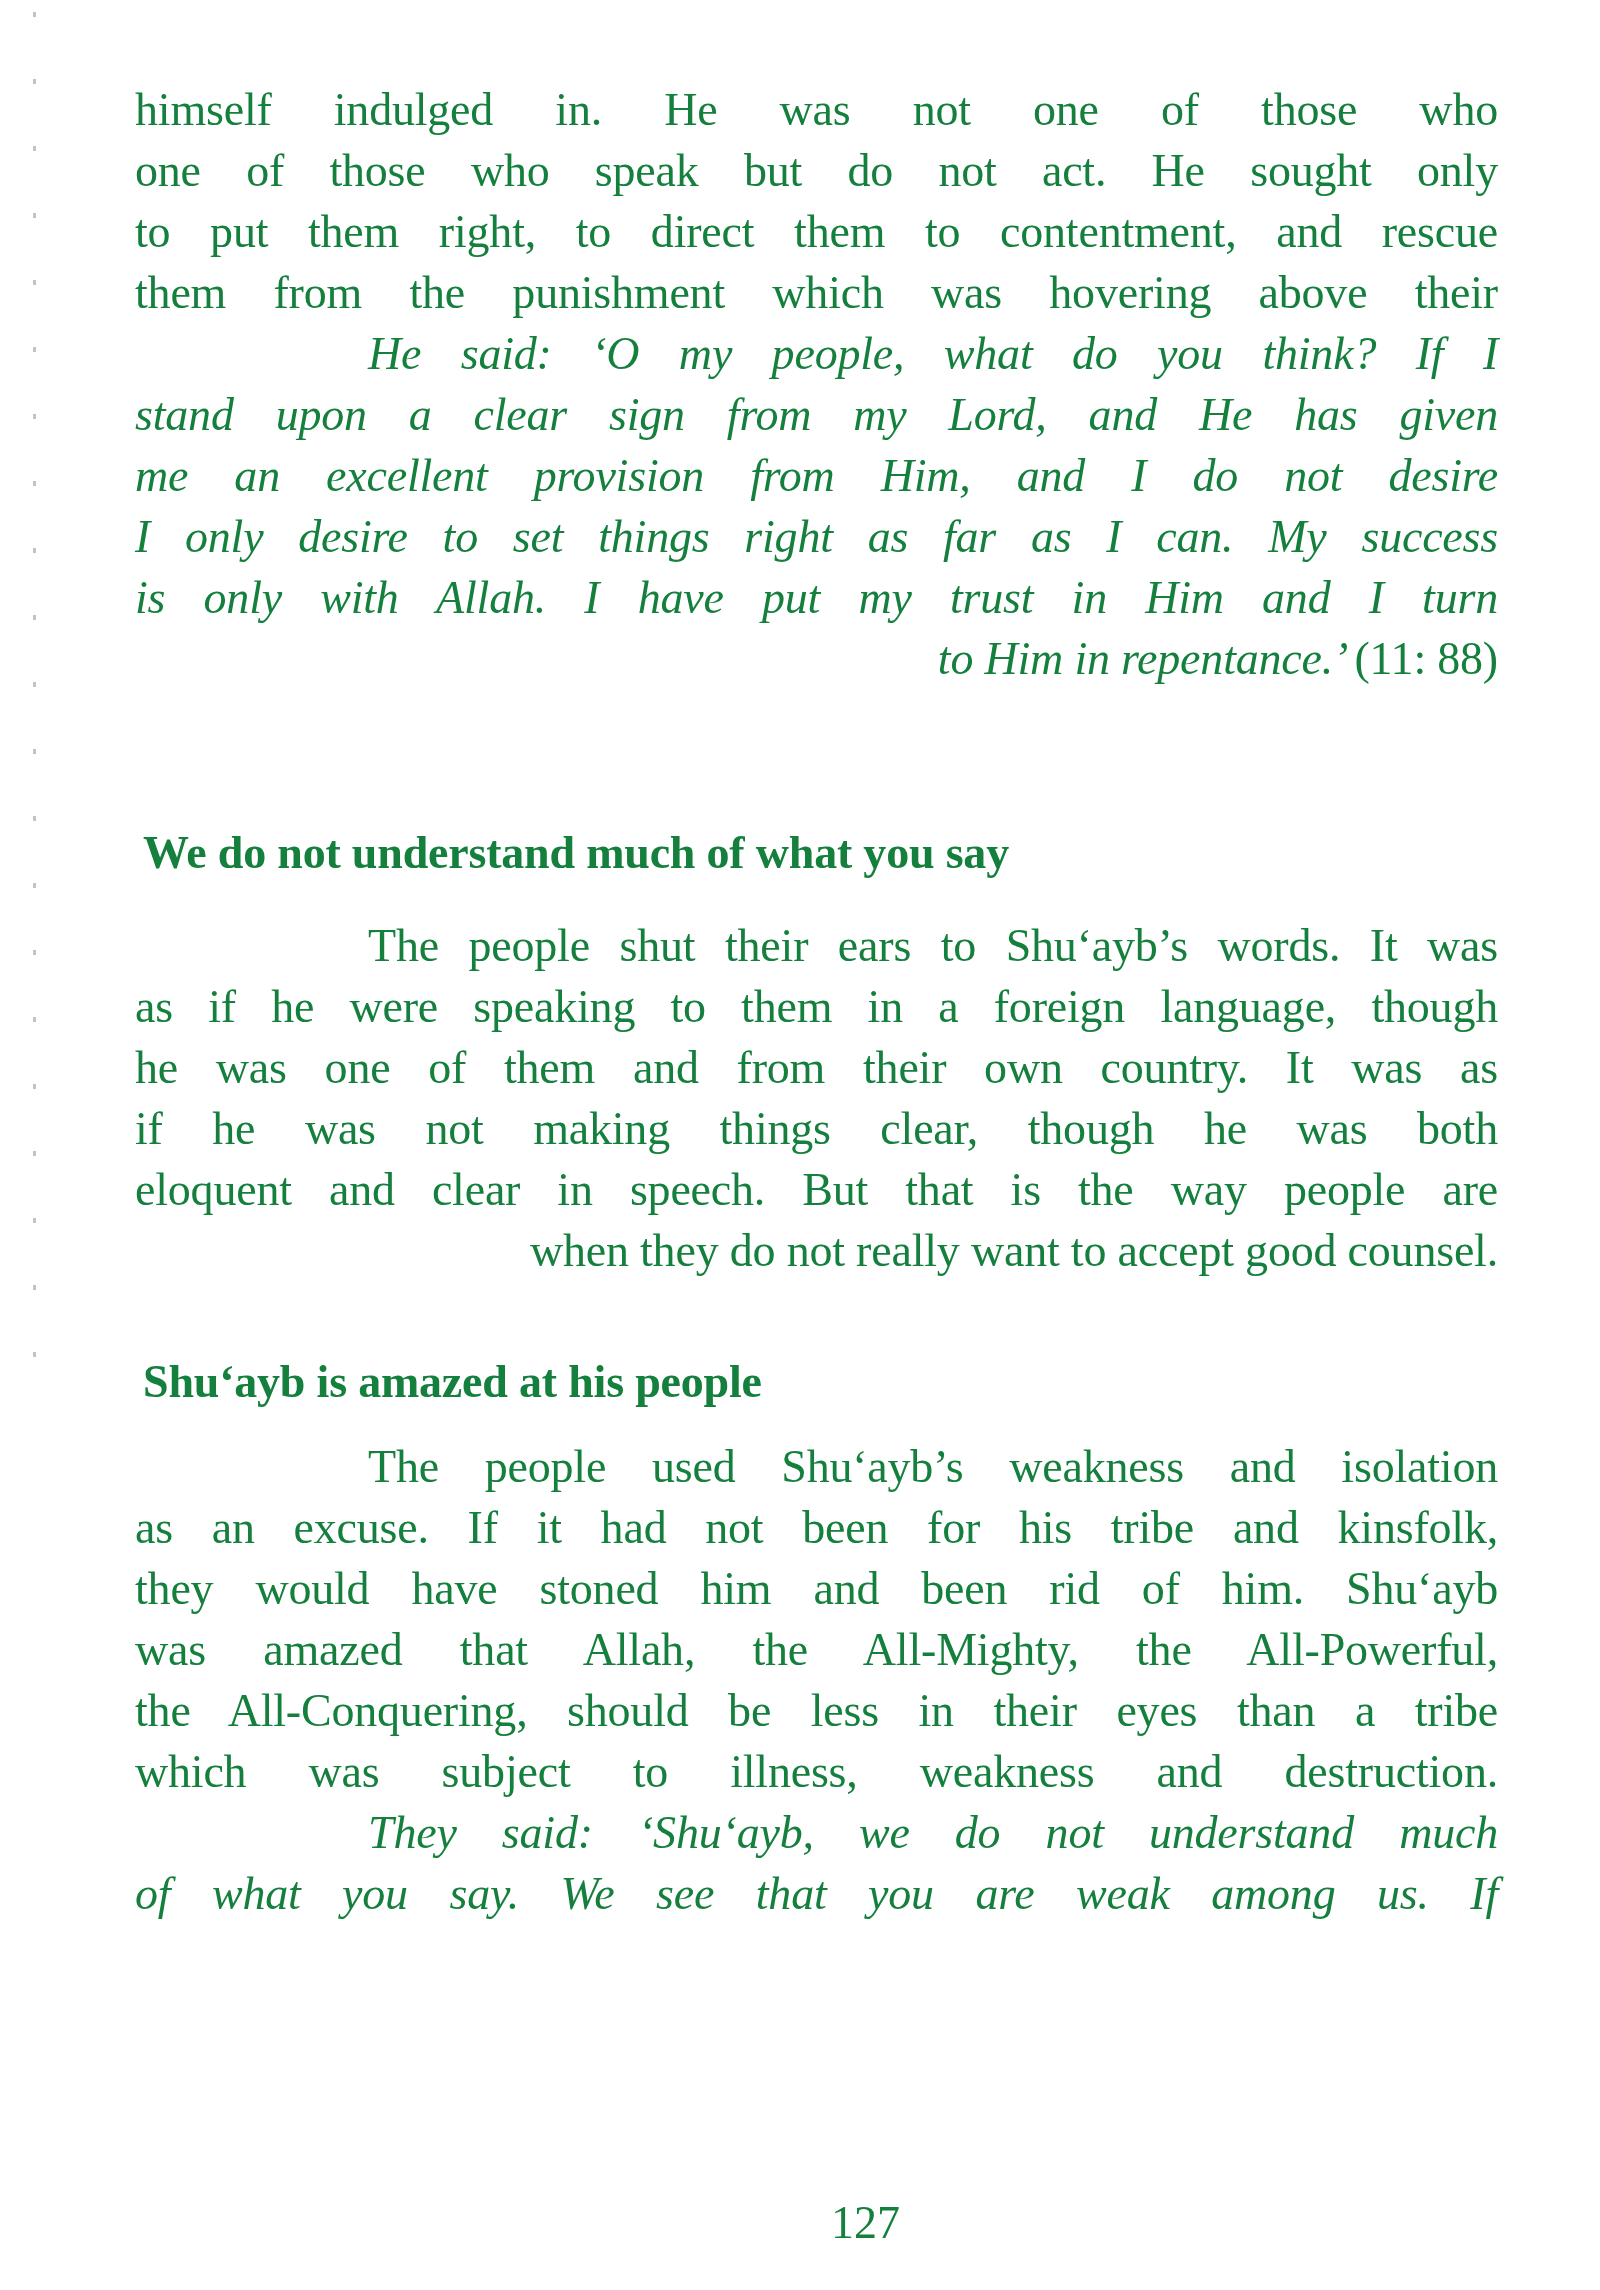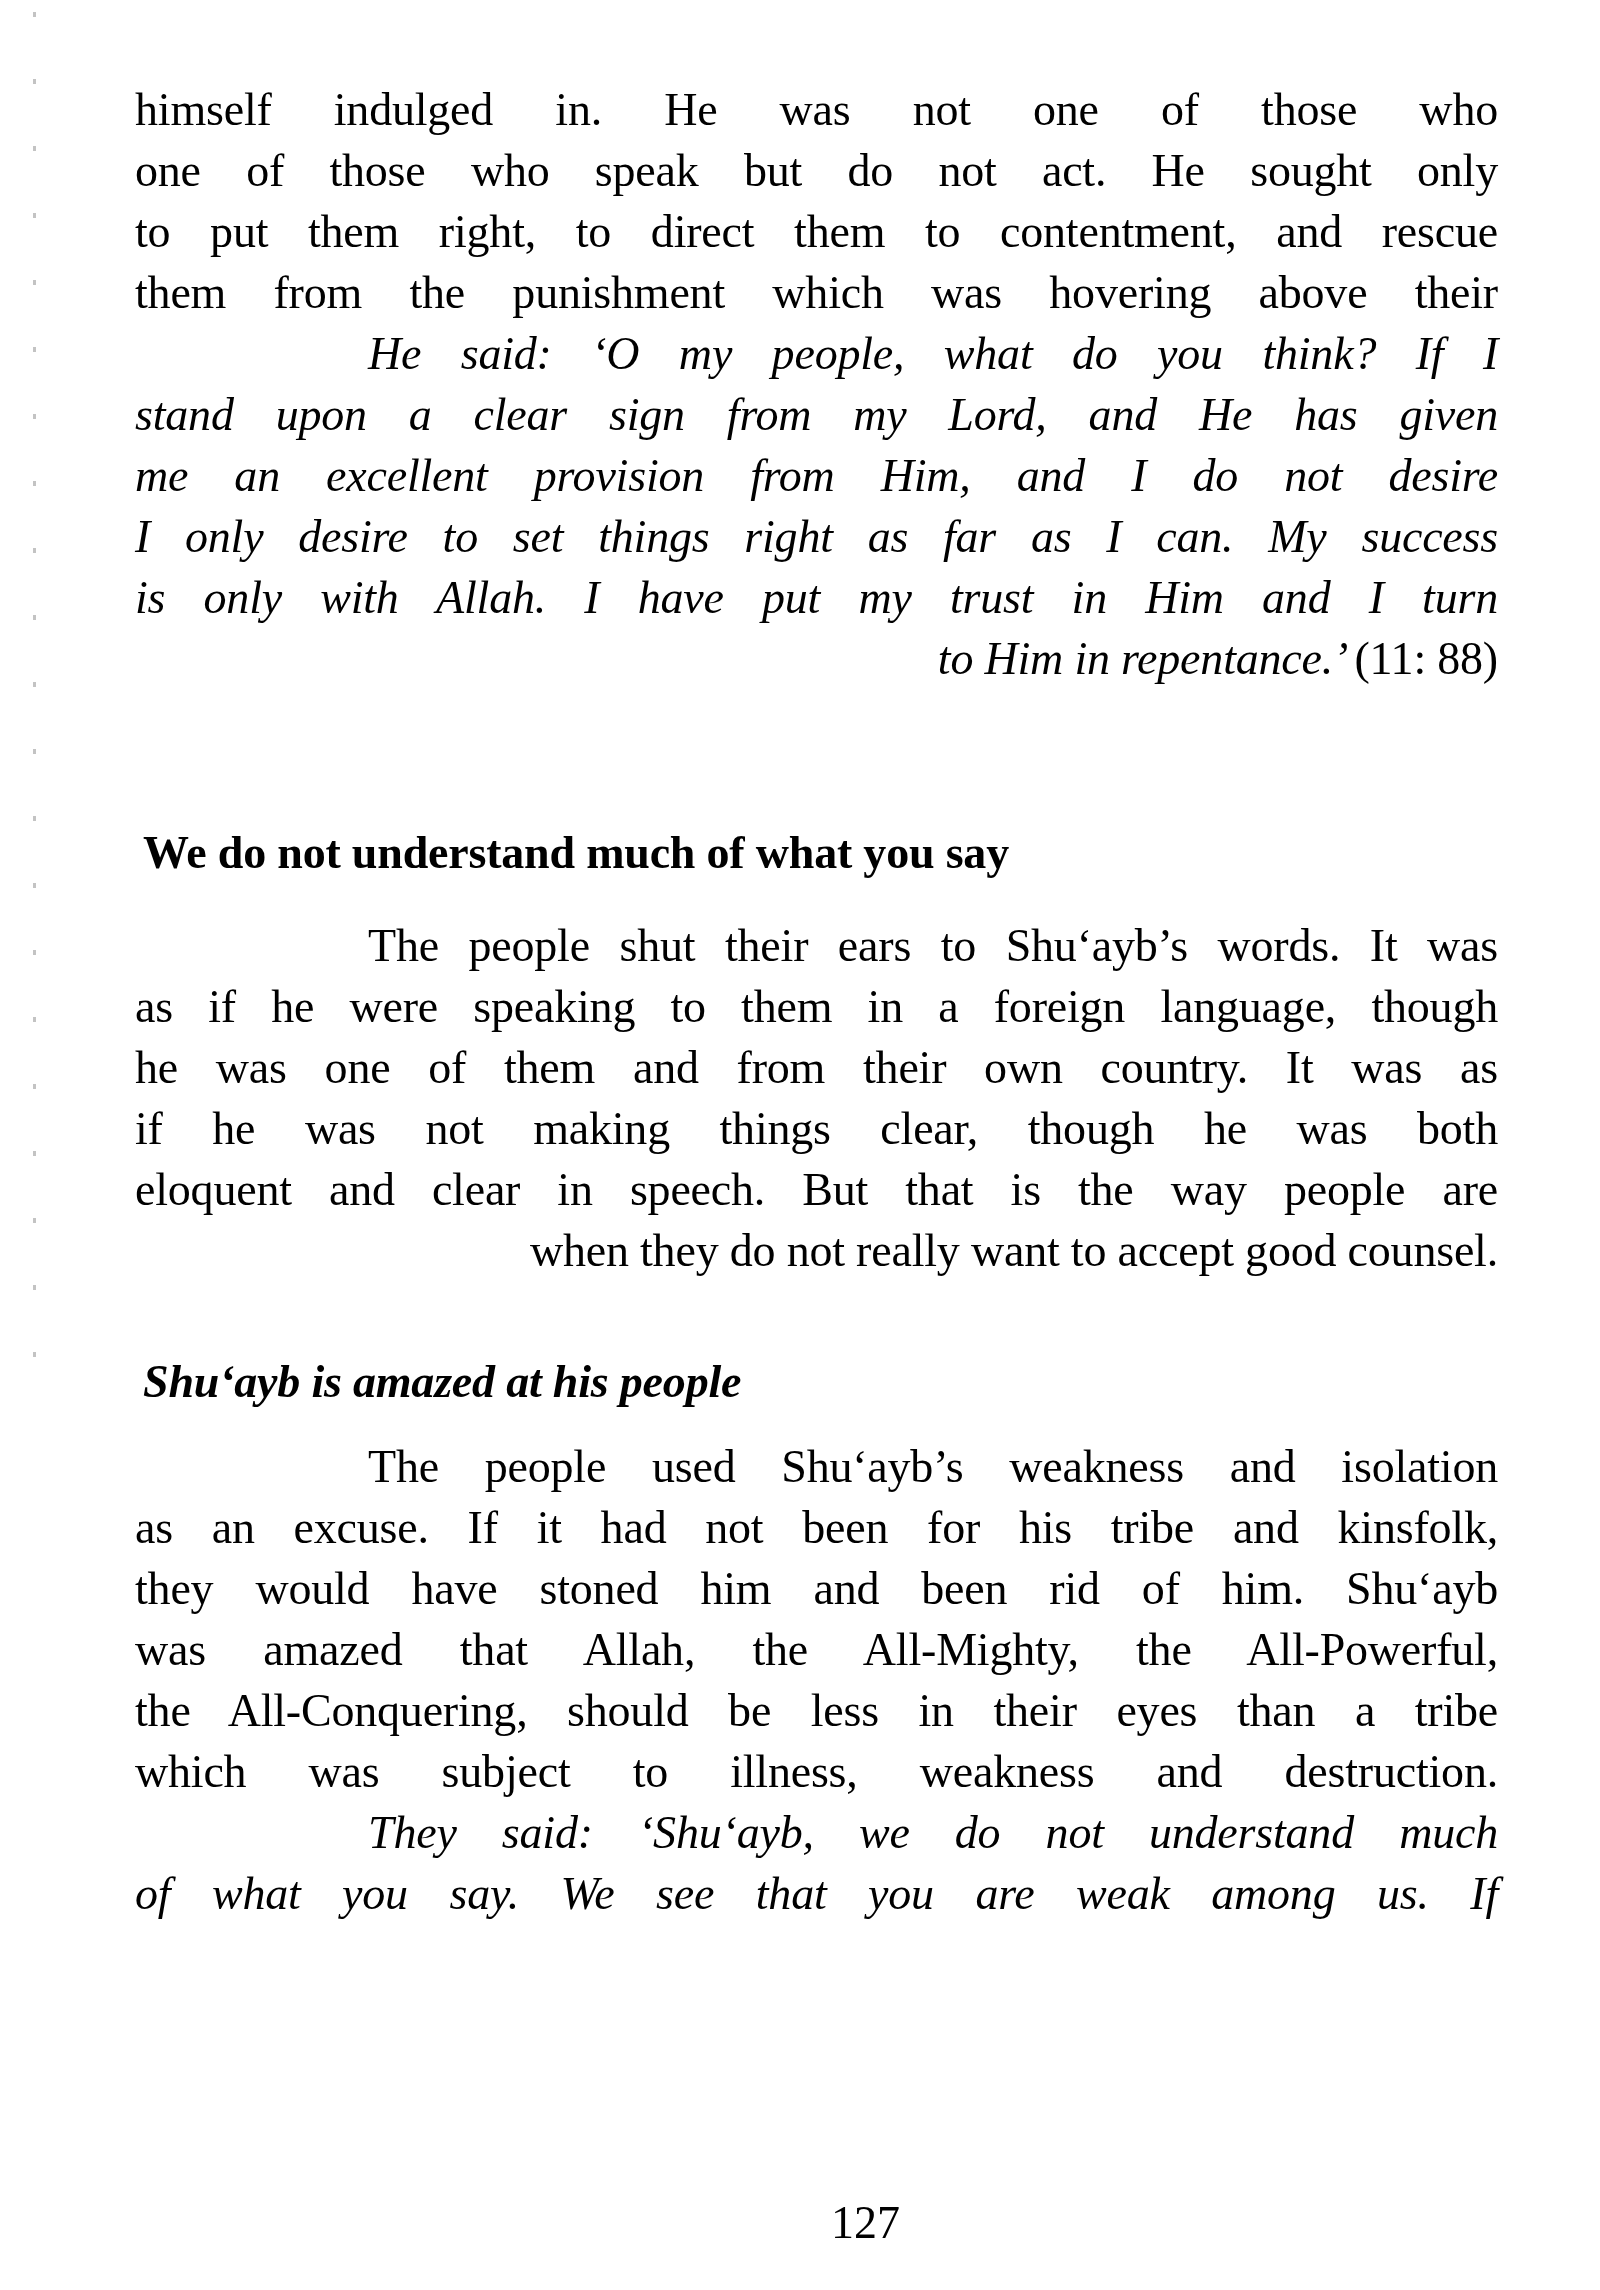--- a/index.html
+++ b/index.html
@@ -5,21 +5,21 @@
 <style>
   html, body { margin: 0; padding: 0; }
   body { background: #ffffff; }
 
   .page {
     position: relative;
     width: 1601px;
     height: 2290px;
     background: #ffffff;
     font-family: "Liberation Serif", "DejaVu Serif", serif;
-    color: #000000;
+    color: #15803d;
     overflow: hidden;
   }
 
   
   .margin-dashes {
     position: absolute;
     left: 33px;
     top: 11.8px;
     width: 3px;
     height: 1399px;
@@ -59,21 +59,21 @@
   .section-heading {
     margin: 8px;
     font-size: 46px;
     line-height: 61px;
     font-weight: bold;
     font-style: normal;
     letter-spacing: -0.2px;
   }
   #heading1 { margin-top: 133px; }
   #para2 { margin-top: 32px; }
-  #heading2 { margin-top: 70px; font-style: italic; }
+  #heading2 { margin-top: 70px; }
   #para3 { margin-top: 23.6px; }
 
   .page-number {
     position: absolute;
     left: 135px;
     width: 1363px;
     top: 2192px;
     text-align: center;
     transform: translateX(49px);
     font-size: 46px;

